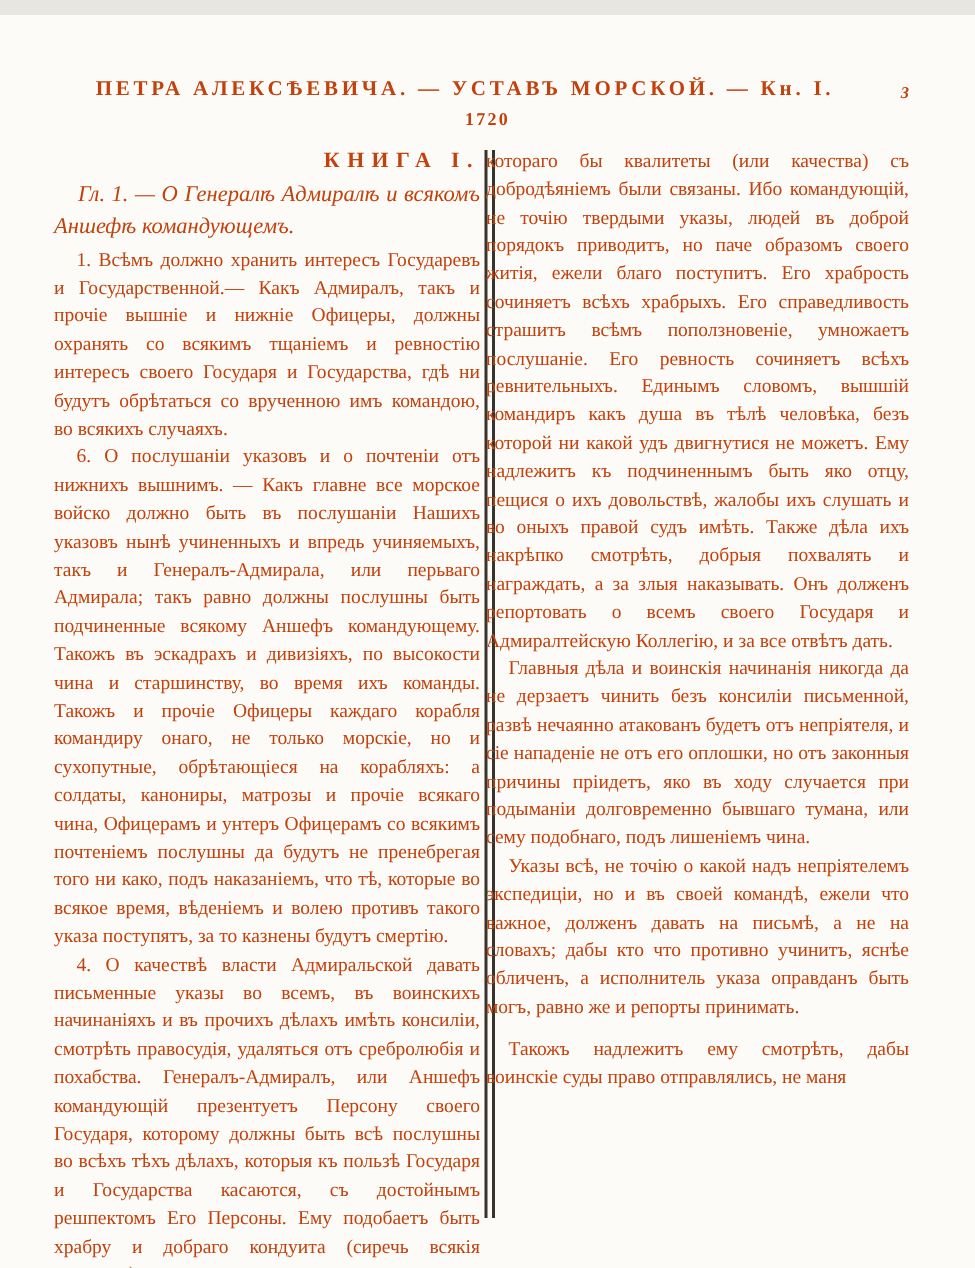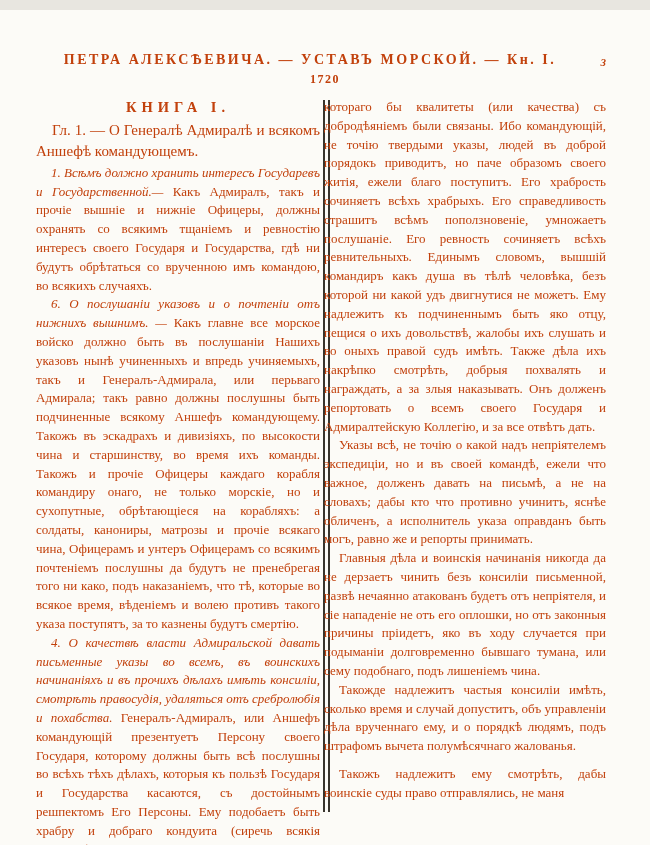--- a/index.html
+++ b/index.html
@@ -62,42 +62,42 @@
     position: absolute;
     left: 323px;
     top: 90px;
     height: 712px;
     width: 3px;
     border-left: 2px solid #38342d;
     border-right: 2px solid #38342d;
   }
   
   .book-heading {
-    text-align: center;
+    text-align: right;
     font-size: 14.5px;
     font-weight: bold;
     letter-spacing: 5px;
     margin: 0 0 3px 0;
     text-indent: 0;
   }
   .chapter-heading {
+    font-style: italic;
     font-size: 15px;
     line-height: 21px;
     margin: 0 0 2px 0;
     text-indent: 16px;
   }
   
   p.para {
     margin: 0;
     text-indent: 15px;
   }
   p.para.no-indent { text-indent: 0; }
   p.para.gap-top   { margin-top: 9px; font-family: Liberation Serif, serif; }
   .lead {
-    font-style: italic;
   }
 </style>
 </head>
 <body>
 
 <div class="page">
 
   <div class="running-title">ПЕТРА АЛЕКСѢЕВИЧА. — УСТАВЪ МОРСКОЙ. — Кн. I.</div>
   <div class="page-number">3</div>
   <div class="edition-year">1720</div>
@@ -119,19 +119,18 @@
     </p>
 
     <p class="para">
       <span class="lead">4. О качествѣ власти Адмиральской давать письменные указы во всемъ, въ воинскихъ начинаніяхъ и въ прочихъ дѣлахъ имѣть консиліи, смотрѣть правосудія, удаляться отъ сребролюбія и похабства.</span>
       <span class="body-text">Генералъ-Адмиралъ, или Аншефъ командующій презентуетъ Персону своего Государя, которому должны быть всѣ послушны во всѣхъ тѣхъ дѣлахъ, которыя къ пользѣ Государя и Государства касаются, съ достойнымъ решпектомъ Его Персоны. Ему подобаетъ быть храбру и добраго кондуита (сиречь всякія годности)</span>
     </p>
   </div>
 
   <div class="column column-right">
     <p class="para no-indent">котораго бы квалитеты (или качества) съ добродѣяніемъ были связаны. Ибо командующій, не точію твердыми указы, людей въ доброй порядокъ приводитъ, но паче образомъ своего житія, ежели благо поступитъ. Его храбрость сочиняетъ всѣхъ храбрыхъ. Его справедливость страшитъ всѣмъ поползновеніе, умножаетъ послушаніе. Его ревность сочиняетъ всѣхъ ревнительныхъ. Единымъ словомъ, вышшій командиръ какъ душа въ тѣлѣ человѣка, безъ которой ни какой удъ двигнутися не можетъ. Ему надлежитъ къ подчиненнымъ быть яко отцу, пещися о ихъ довольствѣ, жалобы ихъ слушать и во оныхъ правой судъ имѣть. Также дѣла ихъ накрѣпко смотрѣть, добрыя похвалять и награждать, а за злыя наказывать. Онъ долженъ репортовать о всемъ своего Государя и Адмиралтейскую Коллегію, и за все отвѣтъ дать.</p>
+    <p class="para">Главныя дѣла и воинскія начинанія никогда да не дерзаетъ чинить безъ консиліи письменной, развѣ нечаянно атакованъ будетъ отъ непріятеля, и сіе нападеніе не отъ его оплошки, но отъ законныя причины пріидетъ, яко въ ходу случается при подыманіи долговременно бывшаго тумана, или сему подобнаго, подъ лишеніемъ чина.</p>
     <p class="para">Указы всѣ, не точію о какой надъ непріятелемъ экспедиціи, но и въ своей командѣ, ежели что важное, долженъ давать на письмѣ, а не на словахъ; дабы кто что противно учинитъ, яснѣе обличенъ, а исполнитель указа оправданъ быть могъ, равно же и репорты принимать.</p>
-    <p class="para">Главныя дѣла и воинскія начинанія никогда да не дерзаетъ чинить безъ консиліи письменной, развѣ нечаянно атакованъ будетъ отъ непріятеля, и сіе нападеніе не отъ его оплошки, но отъ законныя причины пріидетъ, яко въ ходу случается при подыманіи долговременно бывшаго тумана, или сему подобнаго, подъ лишеніемъ чина.</p>
-    <p class="para">Такожде надлежитъ частыя консиліи имѣть, сколько время и случай допуститъ, объ управленіи дѣла врученнаго ему, и о порядкѣ людямъ, подъ штрафомъ вычета полумѣсячнаго жалованья.</p>
     <p class="para gap-top">Такожъ надлежитъ ему смотрѣть, дабы воинскіе суды право отправлялись, не маня</p>
   </div>
 
 </div>
 
 </body></html>

